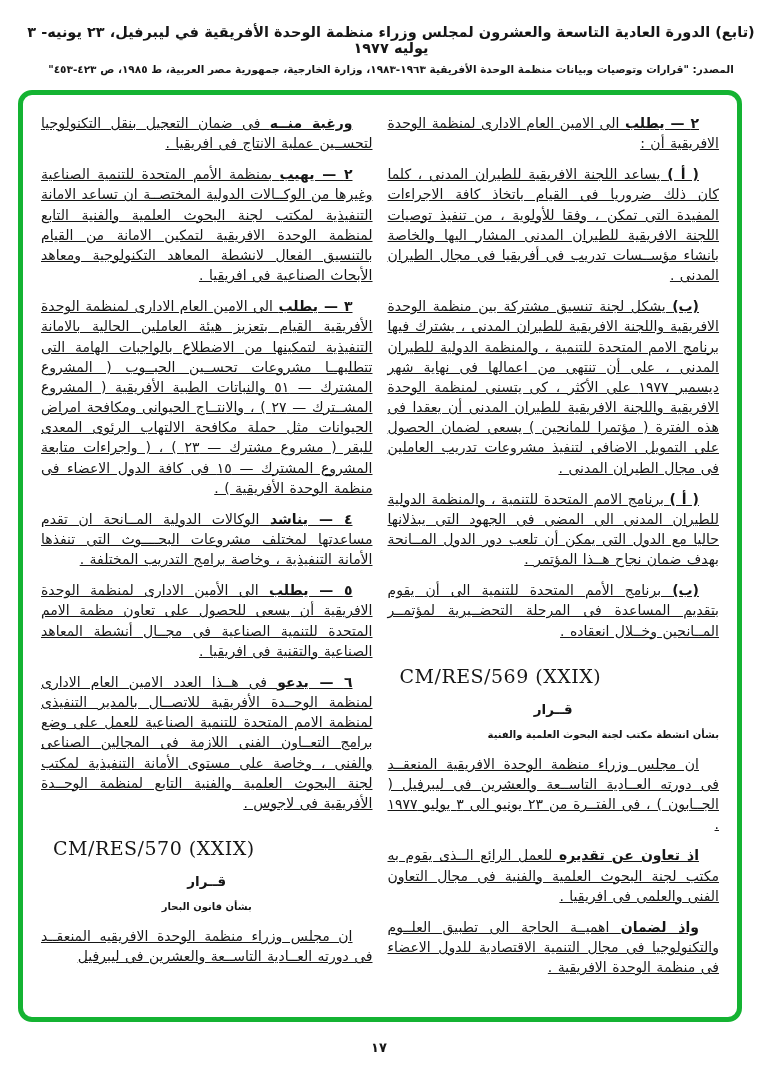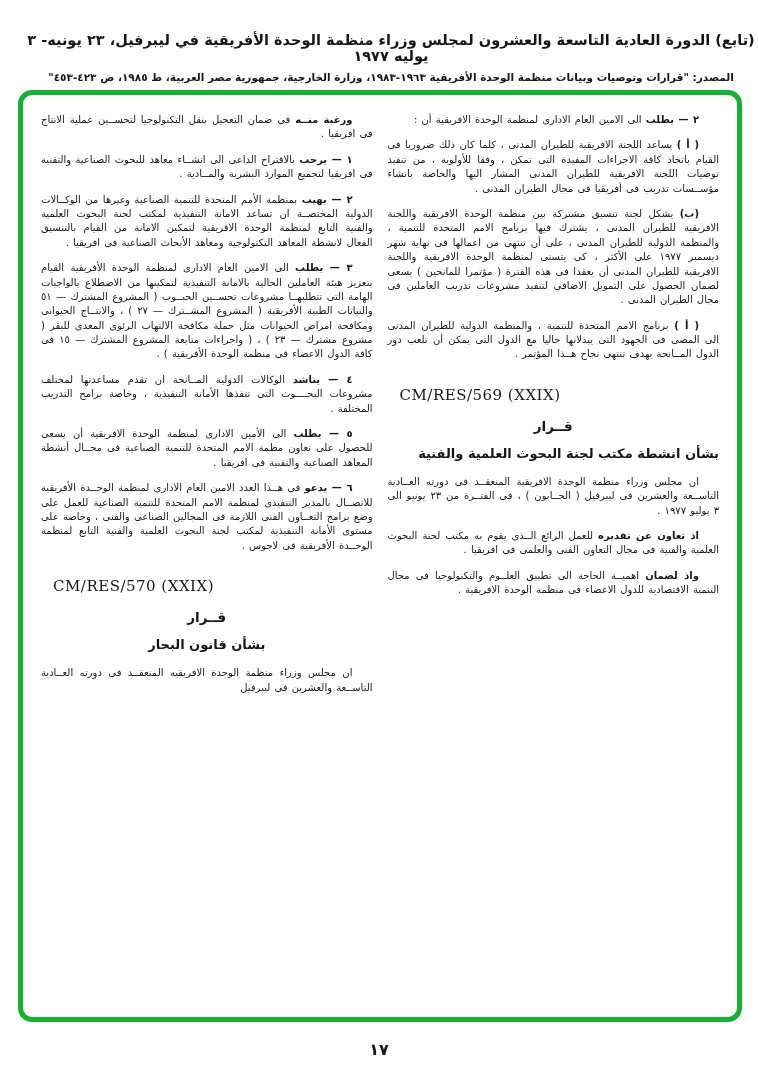--- a/index.html
+++ b/index.html
@@ -2,81 +2,81 @@
 <html lang="ar"><head>
 <meta charset="utf-8">
 <style>
   html,body{margin:0;padding:0;}
   body{
     width:758px;height:1078px;position:relative;background:#ffffff;
     font-family:"DejaVu Sans","Liberation Sans",sans-serif;color:#161616;
     overflow:hidden;
   }
   .header{
-    position:absolute;top:32px;left:0;right:0;text-align:center;direction:rtl;padding-left:24px;
+    position:absolute;top:24px;left:0;right:0;text-align:center;direction:rtl;padding-left:24px;
   }
   .header-line1{font-size:14.5px;font-weight:bold;letter-spacing:0;}
   .header-line2{font-size:10.5px;font-weight:bold;margin-top:7px;}
   .frame{
     position:absolute;left:18px;top:90px;width:724px;height:932px;
     box-sizing:border-box;border:5px solid #14b332;border-radius:14px;
     padding:18px 18px 12px 18px;overflow:hidden;background:#ffffff;
   }
   .columns{
     direction:rtl;display:flex;gap:15px;height:100%;
   }
   .col{flex:1;direction:rtl;}
   .para{
-    margin:0 0 11px 0;font-size:10px;line-height:1.44;
-    text-align:justify;text-indent:20px;word-spacing:1px;
+    margin:0 0 11px 0;font-size:14px;line-height:1.44;
+    text-align:justify;text-indent:20px;word-spacing:1px;text-decoration:underline;
   }
   .para b{font-weight:bold;}
   .code{
     direction:ltr;text-align:left;font-family:"DejaVu Serif","Liberation Serif",serif;
-    font-size:15px;margin:24px 0 14px 0;padding-left:12px;letter-spacing:0.5px;
+    font-size:19px;margin:24px 0 14px 0;padding-left:12px;letter-spacing:0.5px;
   }
   .res-title{
     text-align:center;font-weight:bold;font-size:13.5px;margin:6px 0 12px 0;
   }
   .res-subtitle{
-    font-weight:bold;font-size:13px;margin:0 0 14px 0;text-align:right;
+    font-weight:bold;font-size:10px;margin:0 0 14px 0;text-align:right;
   }
   .res-subtitle.center{text-align:center;}
   .footer{
     position:absolute;left:0;right:0;top:1040px;text-align:center;
-    font-size:16px;font-weight:bold;
+    font-size:13px;font-weight:bold;
   }
 </style>
 </head>
 <body>
 
 <div class="header">
   <div class="header-line1">(تابع) الدورة العادية التاسعة والعشرون لمجلس وزراء منظمة الوحدة الأفريقية في ليبرفيل، ٢٣ يونيه- ٣ يوليه ١٩٧٧</div>
   <div class="header-line2">المصدر: "قرارات وتوصيات وبيانات منظمة الوحدة الأفريقية ١٩٦٣-١٩٨٣، وزارة الخارجية، جمهورية مصر العربية، ط ١٩٨٥، ص ٤٢٣-٤٥٣"</div>
 </div>
 
 <div class="frame">
   <div class="columns">
 
     <div class="col">
       <p class="para"><b>٢ — يطلب</b><span> الى الامين العام الادارى لمنظمة الوحدة الافريقية أن :</span></p>
       <p class="para"><b>( أ )</b><span> يساعد اللجنة الافريقية للطيران المدنى ، كلما كان ذلك ضروريا فى القيام باتخاذ كافة الاجراءات المفيدة التى تمكن ، وفقا للأولوية ، من تنفيذ توصيات اللجنة الافريقية للطيران المدنى المشار اليها والخاصة بانشاء مؤســسات تدريب فى أفريقيا فى مجال الطيران المدنى .</span></p>
       <p class="para"><b>(ب)</b><span> يشكل لجنة تنسيق مشتركة بين منظمة الوحدة الافريقية واللجنة الافريقية للطيران المدنى ، يشترك فيها برنامج الامم المتحدة للتنمية ، والمنظمة الدولية للطيران المدنى ، على أن تنتهى من اعمالها فى نهاية شهر ديسمبر ١٩٧٧ على الأكثر ، كى يتسنى لمنظمة الوحدة الافريقية واللجنة الافريقية للطيران المدنى أن يعقدا فى هذه الفترة ( مؤتمرا للمانحين ) يسعى لضمان الحصول على التمويل الاضافى لتنفيذ مشروعات تدريب العاملين فى مجال الطيران المدنى .</span></p>
-      <p class="para"><b>( أ )</b><span> برنامج الامم المتحدة للتنمية ، والمنظمة الدولية للطيران المدنى الى المضى فى الجهود التى يبذلانها حاليا مع الدول التى يمكن أن تلعب دور الدول المــانحة بهدف تنتهى نجاح هــذا المؤتمر .</span></p>
+      <p class="para"><b>( أ )</b><span> برنامج الامم المتحدة للتنمية ، والمنظمة الدولية للطيران المدنى الى المضى فى الجهود التى يبذلانها حاليا مع الدول التى يمكن أن تلعب دور الدول المــانحة بهدف ضمان نجاح هــذا المؤتمر .</span></p>
+      <p class="para"><b>(ب)</b><span> برنامج الأمم المتحدة للتنمية الى أن يقوم بتقديم المساعدة فى المرحلة التحضــيرية لمؤتمــر المــانحين وخــلال انعقاده .</span></p>
       <div class="code">CM/RES/569 (XXIX)</div>
       <div class="res-title">قــرار</div>
       <div class="res-subtitle">بشأن انشطة مكتب لجنة البحوث العلمية والفنية</div>
       <p class="para"><b></b><span>ان مجلس وزراء منظمة الوحدة الافريقية المنعقــد فى دورته العــادية التاســعة والعشرين فى ليبرفيل ( الجــابون ) ، فى الفتــرة من ٢٣ يونيو الى ٣ يوليو ١٩٧٧ .</span></p>
       <p class="para"><b>اذ تعاون عن تقديره</b><span> للعمل الرائع الــذى يقوم به مكتب لجنة البحوث العلمية والفنية فى مجال التعاون الفنى والعلمى فى افريقيا .</span></p>
       <p class="para"><b>واذ لضمان</b><span> اهميــة الحاجة الى تطبيق العلــوم والتكنولوجيا فى مجال التنمية الاقتصادية للدول الاعضاء فى منظمة الوحدة الافريقية .</span></p>
     </div>
 
     <div class="col">
       <p class="para"><b>ورغبة منــه</b><span> فى ضمان التعجيل بنقل التكنولوجيا لتحســين عملية الانتاج فى افريقيا .</span></p>
-      <p class="para"><b>١ — يرحب</b><span> بالاقتراح الداعى الى انشــاء معاهد للبحوث الصناعية والتقنية فى افريقيا لتجميع الموارد البشرية والمــادية .</span></p>
       <p class="para"><b>٢ — يهيب</b><span> بمنظمة الأمم المتحدة للتنمية الصناعية وغيرها من الوكــالات الدولية المختصــة ان تساعد الامانة التنفيذية لمكتب لجنة البحوث العلمية والفنية التابع لمنظمة الوحدة الافريقية لتمكين الامانة من القيام بالتنسيق الفعال لانشطة المعاهد التكنولوجية ومعاهد الأبحاث الصناعية فى افريقيا .</span></p>
       <p class="para"><b>٣ — يطلب</b><span> الى الامين العام الادارى لمنظمة الوحدة الأفريقية القيام بتعزيز هيئة العاملين الحالية بالامانة التنفيذية لتمكينها من الاضطلاع بالواجبات الهامة التى تتطلبهــا مشروعات تحســين الحبــوب ( المشروع المشترك — ٥١ والنباتات الطبية الأفريقية ( المشروع المشــترك — ٢٧ ) ، والانتــاج الحيوانى ومكافحة امراض الحيوانات مثل حملة مكافحة الالتهاب الرئوى المعدى للبقر ( مشروع مشترك — ٢٣ ) ، ( واجراءات متابعة المشروع المشترك — ١٥ فى كافة الدول الاعضاء فى منظمة الوحدة الأفريقية ) .</span></p>
       <p class="para"><b>٤ — يناشد</b><span> الوكالات الدولية المــانحة ان تقدم مساعدتها لمختلف مشروعات البحــــوث التى تنفذها الأمانة التنفيذية ، وخاصة برامج التدريب المختلفة .</span></p>
       <p class="para"><b>٥ — يطلب</b><span> الى الأمين الادارى لمنظمة الوحدة الافريقية أن يسعى للحصول على تعاون مظمة الامم المتحدة للتنمية الصناعية فى مجــال أنشطة المعاهد الصناعية والتقنية فى افريقيا .</span></p>
       <p class="para"><b>٦ — يدعو</b><span> فى هــذا العدد الامين العام الادارى لمنظمة الوحــدة الأفريقية للاتصــال بالمدير التنفيذى لمنظمة الامم المتحدة للتنمية الصناعية للعمل على وضع برامج التعــاون الفنى اللازمة فى المجالين الصناعى والفنى ، وخاصة على مستوى الأمانة التنفيذية لمكتب لجنة البحوث العلمية والفنية التابع لمنظمة الوحــدة الأفريقية فى لاجوس .</span></p>
       <div class="code">CM/RES/570 (XXIX)</div>
       <div class="res-title">قــرار</div>
       <div class="res-subtitle center">بشأن قانون البحار</div>
       <p class="para"><b></b><span>ان مجلس وزراء منظمة الوحدة الافريقيه المنعقــد فى دورته العــادية التاســعة والعشرين فى ليبرفيل</span></p>
     </div>

